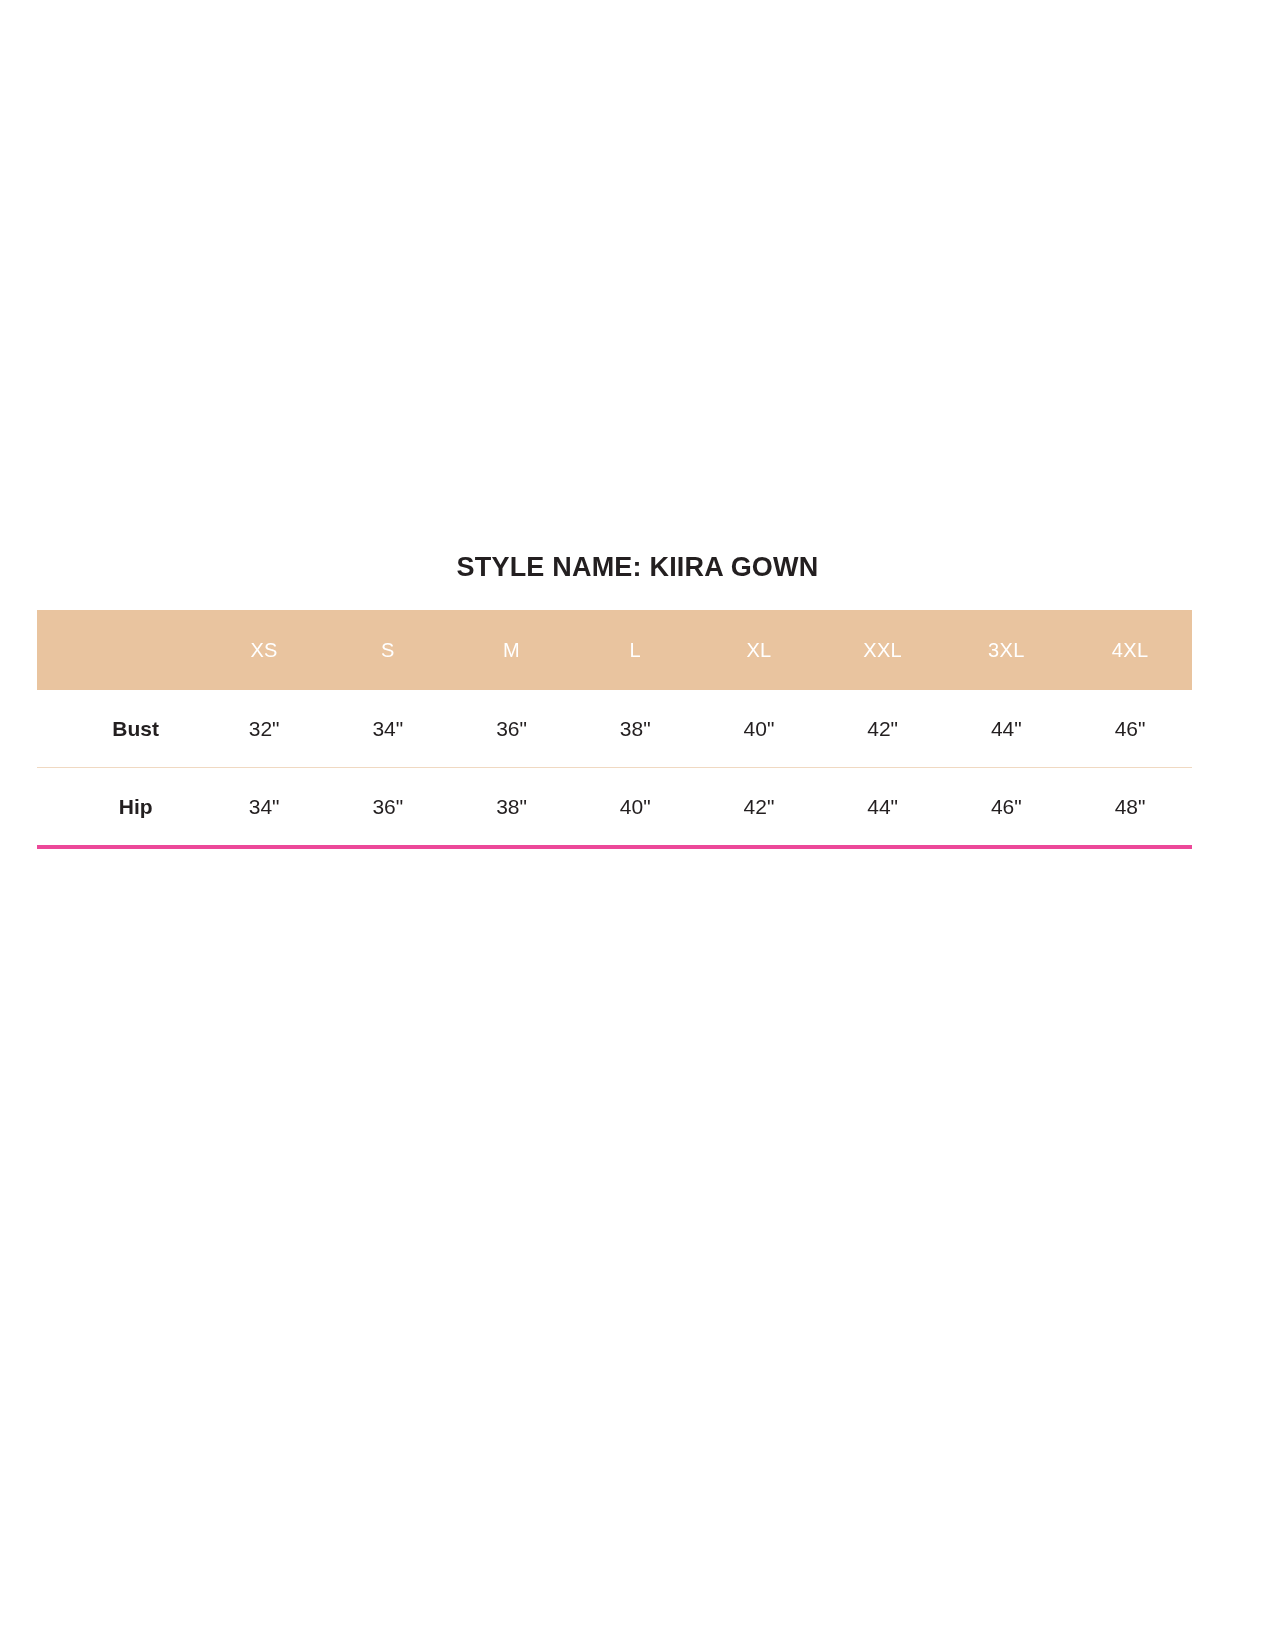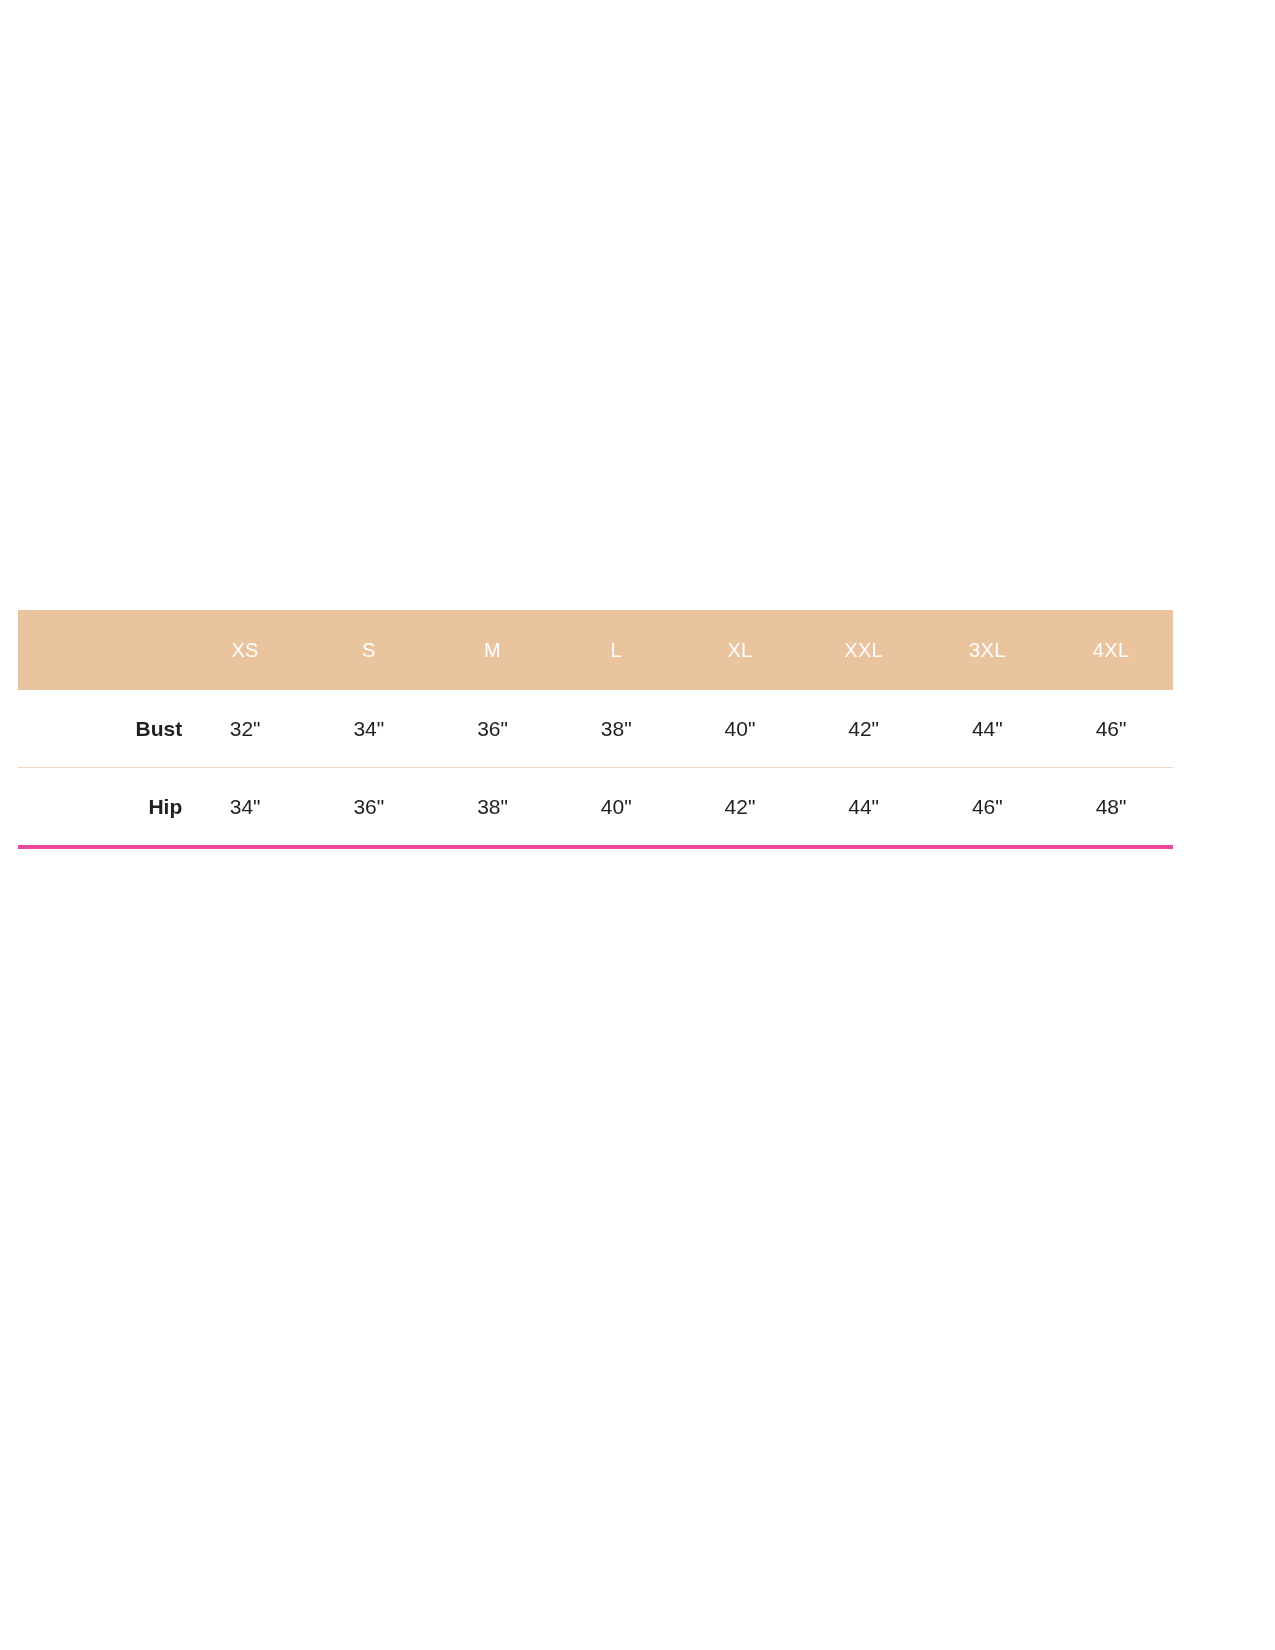--- a/index.html
+++ b/index.html
@@ -31,21 +31,21 @@
     width: 1275px;
     text-align: center;
     font-size: 27px;
     font-weight: bold;
     letter-spacing: 0.2px;
     color: #231f20;
   }
 
   .table-wrap {
     position: absolute;
-    left: 18px;
+    left: 37px;
     top: 610px;
     width: 1155px;
   }
 
   table.size-chart {
     border-collapse: collapse;
     width: 1155px;
     table-layout: fixed;
   }
 
@@ -75,31 +75,32 @@
     vertical-align: middle;
     border-bottom: 1px solid #f0d9c2;
     color: #231f20;
   }
 
   table.size-chart tbody tr:last-child td {
     border-bottom: 4px solid #ec4899;
   }
 
   table.size-chart tbody td.row-label {
-    text-align: right;
+    text-align: center;
     padding-left: 33px;
     font-weight: bold;
     font-size: 21px;
   }
 </style>
 </head>
 <body>
 
 <div class="page">
 
+  <div class="title">STYLE NAME: KIIRA GOWN</div>
 
   <div class="table-wrap">
     <table class="size-chart">
       <colgroup>
         <col class="label-col">
         <col class="size-col">
         <col class="size-col">
         <col class="size-col">
         <col class="size-col">
         <col class="size-col">

